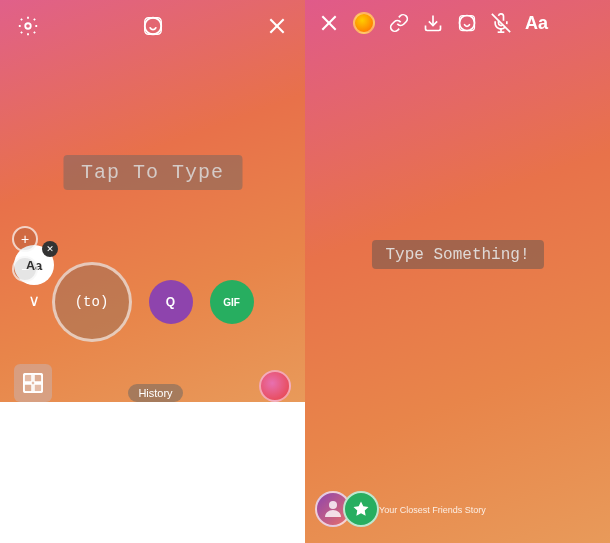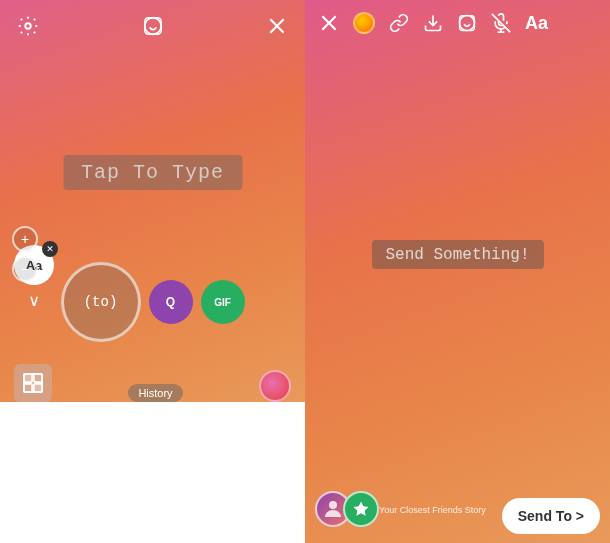--- a/index.html
+++ b/index.html
@@ -127,21 +127,21 @@
     }
 
     
     .bottom-stickers {
       position: absolute;
       bottom: 60px;
       left: 50%;
       transform: translateX(-50%);
       display: flex;
       align-items: center;
-      gap: 8px;
+      gap: 17px;
     }
 
     .sticker-main {
       width: 80px;
       height: 80px;
       border-radius: 50%;
       border: 3px solid rgba(255,255,255,0.6);
       background: rgba(100,100,100,0.3);
       display: flex;
       align-items: center;
@@ -462,21 +462,21 @@
         <line x1="12" y1="19" x2="12" y2="23"></line>
         <line x1="8" y1="23" x2="16" y2="23"></line>
       </svg>
     </div>
     <div class="right-icon" style="font-size:18px; font-weight:bold; color:white;">
       <span>Aa</span>
     </div>
   </div>
 
   <div class="type-something-area">
-    <span class="type-something-text">Send Something!</span>
+    <span class="type-something-text">Type Something!</span>
   </div>
 
   <div class="bottom-bar-right">
     <div class="avatar-group">
       <div style="display:flex; align-items:center;">
         <div class="avatar-img">
 
           <svg width="24" height="24" viewBox="0 0 24 24" fill="rgba(255,255,255,0.8)">
             <circle cx="12" cy="8" r="4"></circle>
             <path d="M4 20c0-4 3.6-7 8-7s8 3 8 7"></path>
@@ -484,16 +484,15 @@
         </div>
         <div class="avatar-img green-star">
           <svg width="18" height="18" viewBox="0 0 24 24" fill="white">
             <polygon points="12 2 15.09 8.26 22 9.27 17 14.14 18.18 21.02 12 17.77 5.82 21.02 7 14.14 2 9.27 8.91 8.26 12 2"></polygon>
           </svg>
         </div>
       </div>
       <div style="font-size:9px; color:rgba(255,255,255,0.85); white-space:nowrap; margin-top:3px;">Your Closest Friends Story</div>
     </div>
 
-    <button class="send-to-btn">Send To &gt;</button>
   </div>
 
 </div>
 
 </body></html>

